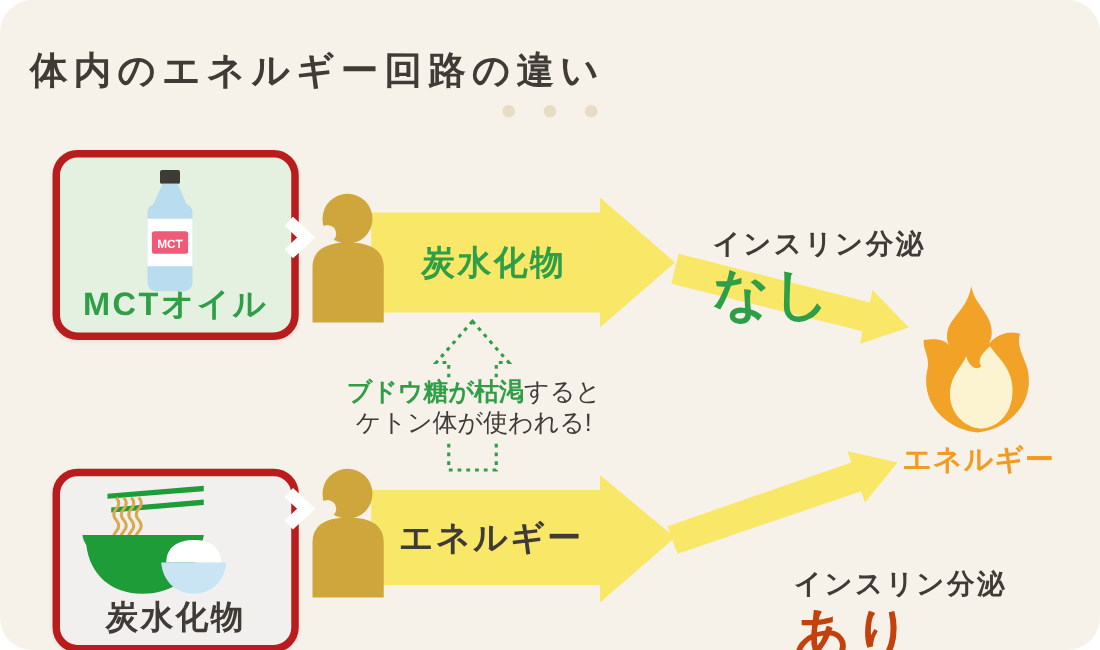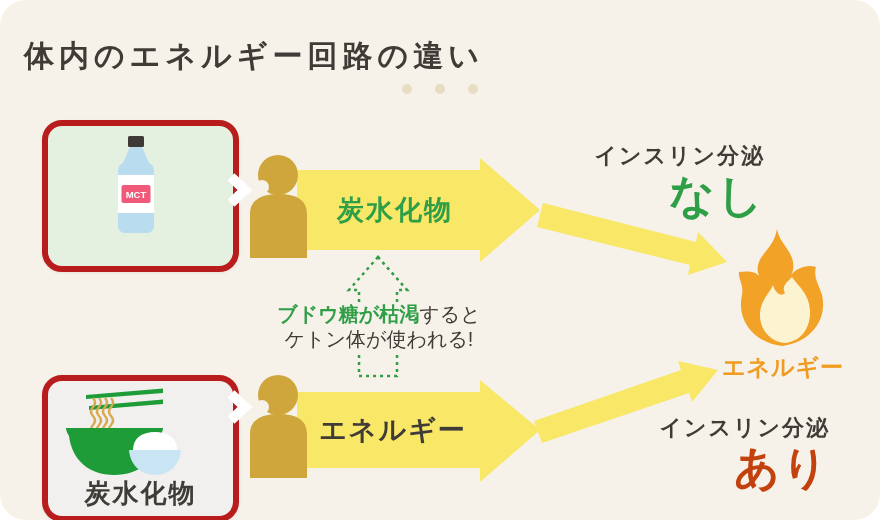--- a/index.html
+++ b/index.html
@@ -29,21 +29,21 @@
   .card-carb .card-label{color:#3f3b36;}
   .card-icon{position:absolute;}
   .chev{position:absolute;}
   
   #flow-svg{left:0;top:0;}
   
   .arrow-label{width:170px;text-align:center;font-size:27px;font-weight:700;letter-spacing:2px;line-height:1;}
   .label-ketone{left:310px;top:197px;color:#2e9e47;}
   .label-glucose{left:308px;top:417px;color:#3f3b36;}
   
-  .insulin{width:195px;text-align:right;line-height:1;}
+  .insulin{width:195px;text-align:left;line-height:1;margin-top:39px;}
   .insulin .heading{font-size:22px;font-weight:600;color:#3f3b36;letter-spacing:2px;}
   .insulin .value{font-size:45px;font-weight:800;margin-top:6px;letter-spacing:2px;}
   .insulin-top{left:570px;top:145px;}
   .insulin-top .value{color:#2e9e47;}
   .insulin-bottom{left:635px;top:417px;}
   .insulin-bottom .value{color:#c2410c;}
   
   .note{
     left:258px;top:302px;width:242px;text-align:center;
     font-size:20px;line-height:25px;color:#3f3b36;background:#f6f1e9;
@@ -97,20 +97,21 @@
 
   <div class="abs card card-mct">
     <svg class="card-icon" style="left:68px;top:9px;" width="40" height="100" viewBox="0 0 40 100">
       <rect x="12" y="1" width="16" height="11" rx="1.5" fill="#3e3a36"></rect>
       <polygon points="14,12 26,12 34,30 6,30" fill="#b9dcef"></polygon>
       <rect x="2" y="28" width="36" height="70" rx="7" fill="#b9dcef"></rect>
       <rect x="2" y="40" width="36" height="38" fill="#ffffff"></rect>
       <rect x="5.5" y="50" width="29" height="18" rx="2" fill="#f05a78"></rect>
       <text x="20" y="63" text-anchor="middle" font-size="9.5" font-weight="bold" fill="#ffffff">MCT</text>
     </svg>
+    <div class="card-label">MCTオイル</div>
   </div>
   <svg class="chev" style="left:228px;top:173px;" width="26" height="34" viewBox="0 0 26 34">
     <polyline points="3,4 17,17 3,30" fill="none" stroke="#ffffff" stroke-width="10"></polyline>
   </svg>
 
   <div class="abs card card-carb">
     <svg class="card-icon" style="left:15px;top:7px;" width="145" height="95" viewBox="0 0 145 95">
       <polygon points="23,7 100,0.5 100,5 23,11" fill="#1e9c38"></polygon>
       <polygon points="26,18 100,11.5 100,16 26,22" fill="#1e9c38"></polygon>
       <g fill="none" stroke="#d9a94f" stroke-width="2.4">

